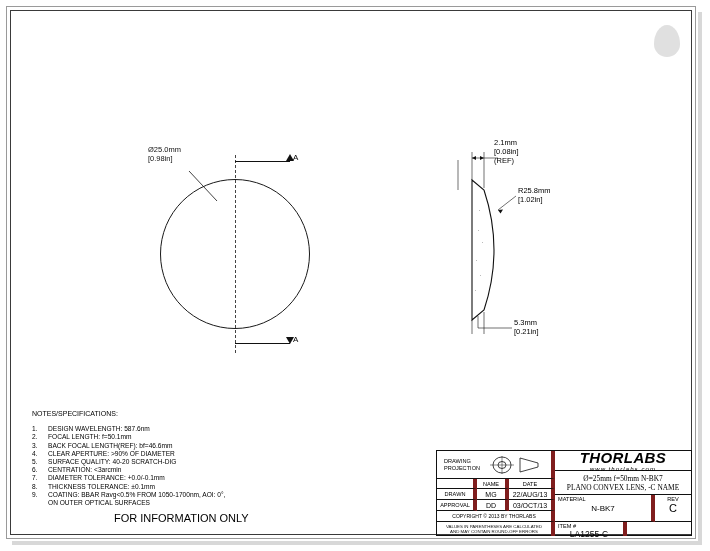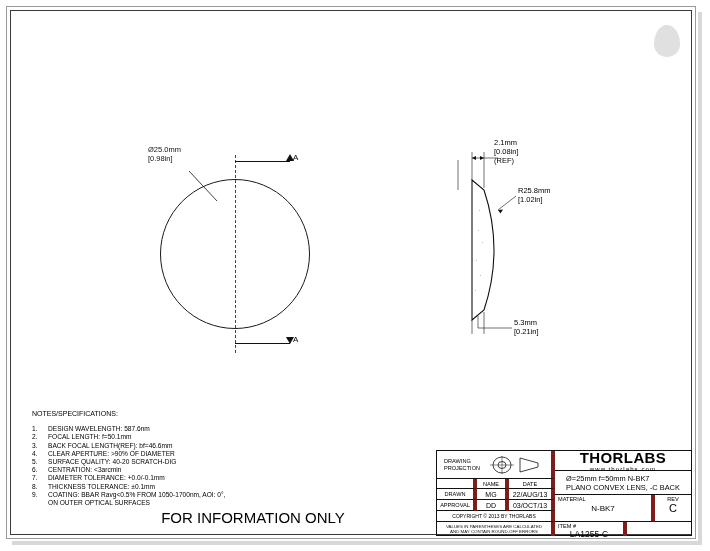--- a/index.html
+++ b/index.html
@@ -80,22 +80,22 @@
   
   #notes{
     position:absolute;left:32px;top:410px;width:330px;
     font-size:6.6px;line-height:8.2px;
   }
   #notes .hdr{font-size:7px;margin-bottom:7px;}
   .note-row{display:flex;}
   .note-num{width:16px;flex:0 0 16px;}
   .note-txt{flex:1;}
   #disclaimer{
-    position:absolute;left:128px;top:512px;width:250px;
-    text-align:center;font-size:15px;line-height:12px;
+    position:absolute;left:114px;top:512px;width:250px;
+    font-size:11px;line-height:12px;
   }
 
   
   #title-block{
     position:absolute;left:436px;top:450px;width:256px;height:86px;
     border:1px solid #111;box-sizing:border-box;font-size:6px;
   }
   #title-block .cell{position:absolute;box-sizing:border-box;}
   .br{border-right:4px solid #7f1d1d;}
   .bb{border-bottom:1px solid #111;}
@@ -279,30 +279,30 @@
     </div>
 
     <div class="cell br ctr" style="left:0;top:71px;width:118px;height:14px;">
       <div id="roundoff">
         <div>VALUES IN PARENTHESES ARE CALCULATED</div>
         <div>AND MAY CONTAIN ROUND-OFF ERRORS</div>
       </div>
     </div>
 
     <div class="cell bb ctr" style="left:118px;top:0;width:136px;height:20px;">
-      <div style="text-align:center;">
+      <div style="text-align:center;font-style:italic;">
         <div id="thorlabs-name">THORLABS</div>
         <div id="thorlabs-url">www.thorlabs.com</div>
       </div>
     </div>
 
     <div class="cell bb ctr" style="left:118px;top:20px;width:136px;height:24px;">
-      <div style="text-align:left;">
+      <div style="text-align:center;font-family:Liberation Serif, serif;">
         <div id="part-desc1">Ø=25mm f=50mm N-BK7</div>
-        <div id="part-desc2">PLANO CONVEX LENS, -C BACK</div>
+        <div id="part-desc2">PLANO CONVEX LENS, -C NAME</div>
       </div>
     </div>
 
     <div class="cell bb br" style="left:118px;top:44px;width:100px;height:27px;">
       <div class="tb-label" style="padding:1px 0 0 3px;">MATERIAL</div>
       <div id="mat-val" style="text-align:center;margin-top:2px;">N-BK7</div>
     </div>
     <div class="cell bb" style="left:218px;top:44px;width:36px;height:27px;">
       <div class="tb-label" style="text-align:center;padding-top:1px;">REV</div>
       <div id="rev-val" style="text-align:center;line-height:13px;">C</div>

